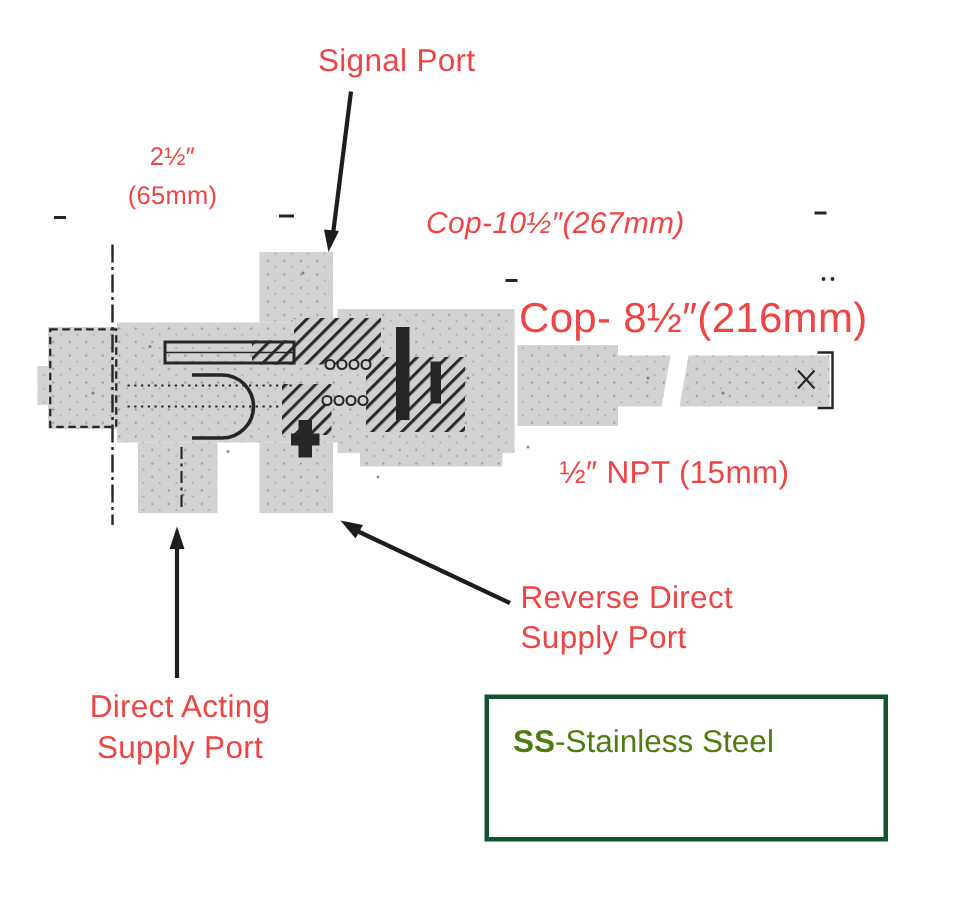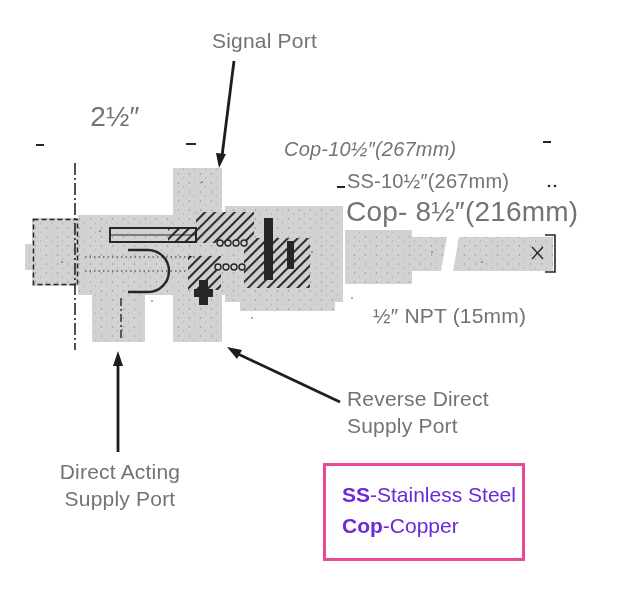--- a/index.html
+++ b/index.html
@@ -2,30 +2,30 @@
 <html><head>
 <meta charset="utf-8">
 <style>
   html,body{margin:0;padding:0;background:#ffffff;}
   .stage{
     position:relative;width:640px;height:609px;background:#ffffff;overflow:hidden;
     font-family:"Liberation Sans","DejaVu Sans",sans-serif;
   }
   .stage svg{position:absolute;left:0;top:0;}
   .lbl{
-    position:absolute;color:#737373;white-space:nowrap;
+    position:absolute;color:#ef4444;white-space:nowrap;
     font-family:"Liberation Sans","DejaVu Sans",sans-serif;
     letter-spacing:0.2px;
   }
   .center{text-align:center;}
   .legend-box{
-    position:absolute;left:323px;top:463px;width:202px;height:98px;
-    border:3px solid #ec4899;box-sizing:border-box;
+    position:absolute;left:323px;top:463px;width:269px;height:98px;
+    border:3px solid #14532d;box-sizing:border-box;
     padding:13px 0 0 16px;
-    font-size:21px;line-height:31px;color:#6d28d9;
+    font-size:21px;line-height:31px;color:#4d7c0f;
   }
   .abbr{font-weight:bold;}
 </style>
 </head>
 <body>
 
 <div class="stage">
 
   <svg width="640" height="609" viewBox="0 0 640 609">
     <defs>
@@ -124,43 +124,40 @@
       </g>
       <g>
         <line x1="340" y1="402" x2="236" y2="353" stroke-width="2.8"></line>
         <polygon points="227,347 242,350 237,359" stroke="none"></polygon>
       </g>
     </g>
   </svg>
 
   <div class="lbl" style="left:212px;top:29px;font-size:21px;">Signal Port</div>
 
-  <div class="lbl center" style="left:55px;top:104px;width:120px;font-size:28px;line-height:26px;">
+  <div class="lbl center" style="left:55px;top:92px;width:120px;font-size:17px;line-height:26px;">
     <div>2½″</div>
+    <div>(65mm)</div>
   </div>
 
   <div class="lbl" style="left:284px;top:138px;font-size:20px;font-style:italic;">Cop-10½″(267mm)</div>
 
-  <div class="lbl" style="left:347px;top:170px;font-size:20px;">SS-10½″(267mm)</div>
   <div class="lbl" style="left:346px;top:196px;font-size:28px;">Cop- 8½″(216mm)</div>
 
   <div class="lbl" style="left:373px;top:304px;font-size:21px;">½″ NPT (15mm)</div>
 
   <div class="lbl" style="left:347px;top:385px;font-size:21px;line-height:27px;">
     <div>Reverse Direct</div>
     <div>Supply Port</div>
   </div>
 
   <div class="lbl center" style="left:41px;top:458px;width:158px;font-size:21px;line-height:27px;">
     <div>Direct Acting</div>
     <div>Supply Port</div>
   </div>
 
   <div class="legend-box">
     <div>
       <span class="abbr">SS</span><span>-Stainless Steel</span>
     </div>
-    <div>
-      <span class="abbr">Cop</span><span>-Copper</span>
-    </div>
   </div>
 
 </div>
 
 </body></html>

